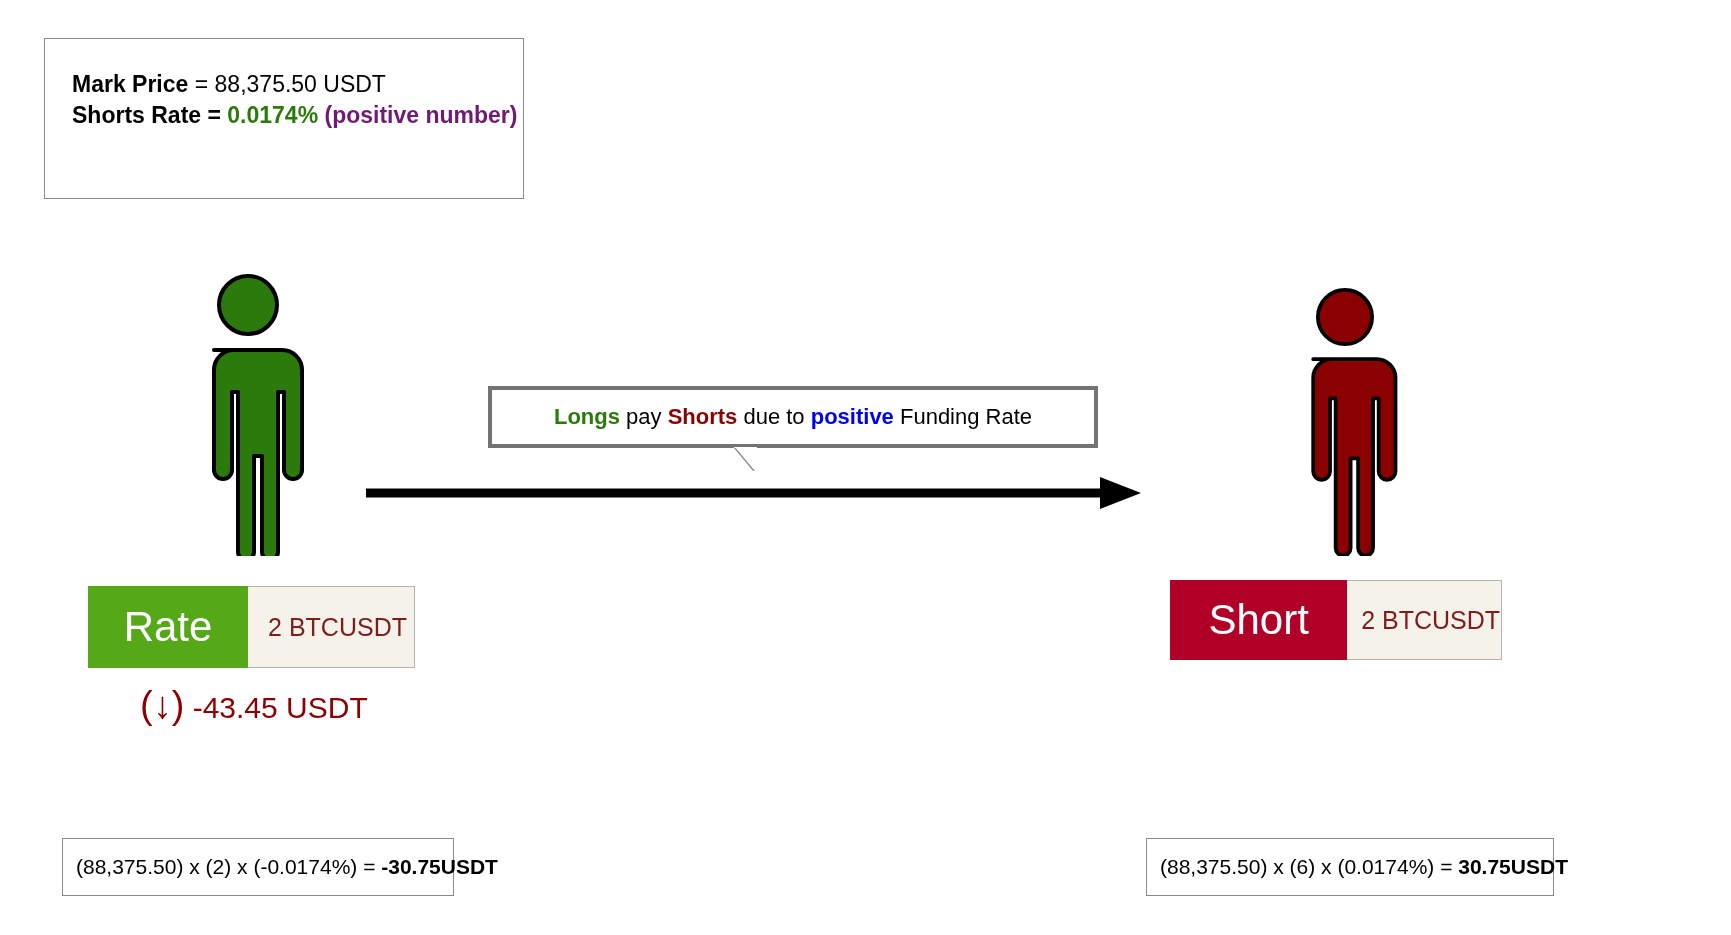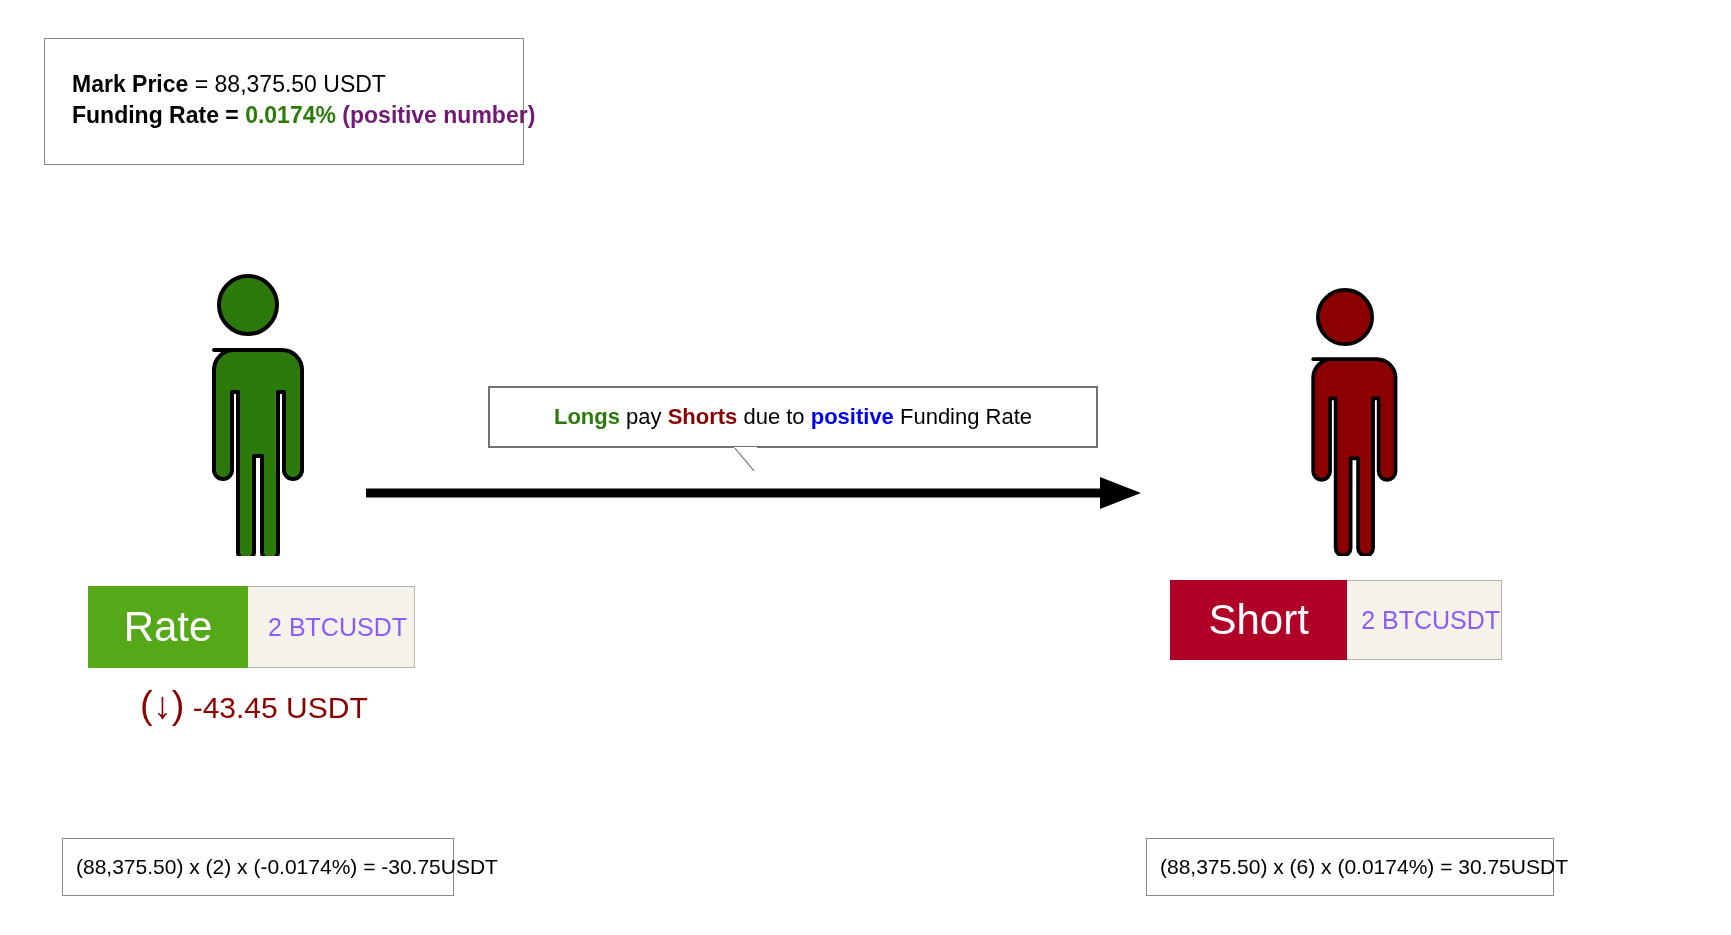--- a/index.html
+++ b/index.html
@@ -26,21 +26,21 @@
     background: #ffffff;
     border: 1px solid #8a8a8a;
     box-sizing: border-box;
   }
 
   
   #info-box {
     left: 44px;
     top: 38px;
     width: 480px;
-    height: 127px;
+    height: 161px;
     padding: 30px 0 0 27px;
   }
   #info-box .line {
     font-size: 23px;
     line-height: 31px;
     color: #000000;
     white-space: nowrap;
   }
   #info-box .lbl { font-weight: bold; }
   #info-box .val-green { font-weight: bold; color: #2b7a0b; }
@@ -62,21 +62,21 @@
   #callout {
     position: absolute;
     left: 488px;
     top: 386px;
     width: 610px;
     height: 62px;
   }
   #callout .callout-body {
     position: absolute;
     inset: 0;
-    border: 2px solid #737373;
+    border: 4px solid #737373;
     background: #ffffff;
     box-sizing: border-box;
     display: flex;
     align-items: center;
     justify-content: center;
   }
   #callout .callout-text {
     font-size: 22px;
     white-space: nowrap;
     color: #000000;
@@ -107,21 +107,21 @@
     font-size: 42px;
     box-sizing: border-box;
   }
   .badge-sym {
     display: flex;
     align-items: center;
     justify-content: center;
     background: #f5f2ea;
     border: 1px solid #b8b4ac;
     border-left: none;
-    color: #8b5cf6;
+    color: #7f1d1d;
     font-size: 25px;
     box-sizing: border-box;
     padding-left: 13px;
   }
   #badge-long { left: 88px; top: 586px; width: 327px; height: 82px; }
   #badge-long .badge-side { background: #55a818; width: 160px; }
   #badge-long .badge-sym  { width: 167px; }
 
   #badge-short { left: 1170px; top: 580px; width: 332px; height: 80px; }
   #badge-short .badge-side { background: #b00028; width: 189px; }
@@ -141,35 +141,35 @@
   .formula-box {
     display: flex;
     align-items: center;
     padding-left: 13px;
   }
   .formula-box .ftext {
     font-size: 21px;
     color: #000000;
     white-space: nowrap;
   }
-  .formula-box .fbold { font-weight: normal; margin-top: 32px; }
+  .formula-box .fbold { font-weight: bold; margin-top: 32px; }
   #formula-long  { left: 62px;   top: 838px; width: 392px; height: 58px; }
   #formula-short { left: 1146px; top: 838px; width: 408px; height: 58px; }
 </style>
 </head>
 <body>
 
 <div id="canvas">
 
   <div class="bordered-box" id="info-box">
     <div class="line">
       <span class="lbl">Mark Price</span><span> = 88,375.50 USDT</span>
     </div>
     <div class="line">
-      <span class="lbl">Funding Rate = </span><span class="val-green">0.0174%</span><span class="paren"> (positive number)</span>
+      <span class="lbl">Shorts Rate = </span><span class="val-green">0.0174%</span><span class="paren"> (positive number)</span>
     </div>
   </div>
 
   <svg class="person" id="person-long" style="left:186px; top:272px;" width="124" height="284" viewBox="0 0 124 284">
     <g fill="#2b7a0b" stroke="#000000" stroke-width="4" stroke-linejoin="round">
       <circle cx="62" cy="33" r="29"></circle>
       <path d="M28 78 h68 a20 20 0 0 1 20 20 v100 a9 9 0 0 1 -18 0 v-78 h-6 v160 a8 8 0 0 1 -16 0 v-96 h-8 v96 a8 8 0 0 1 -16 0 v-160 h-6 v78 a9 9 0 0 1 -18 0 v-100 a20 20 0 0 1 20 -20 z"></path>
     </g>
   </svg>
 

